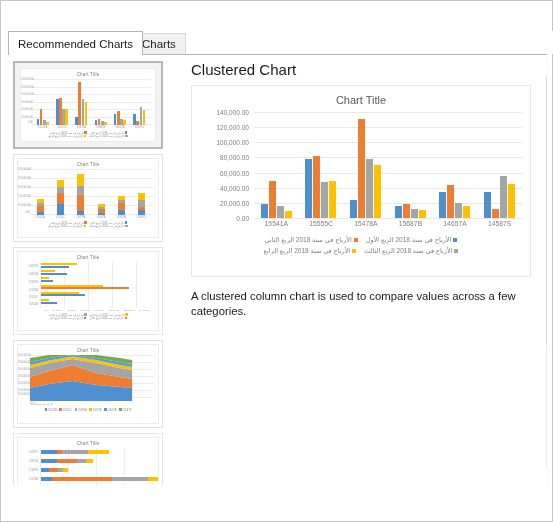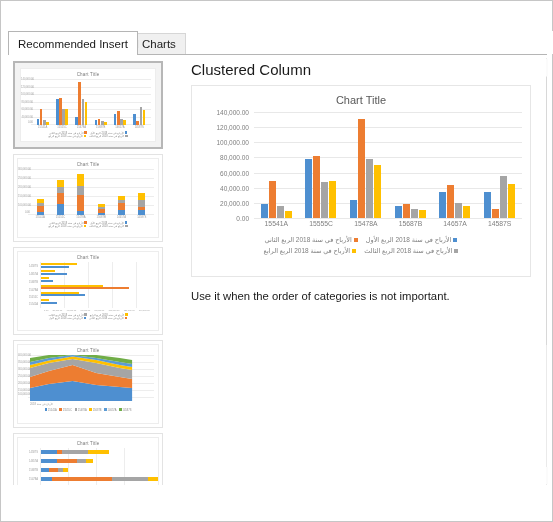--- a/index.html
+++ b/index.html
@@ -241,21 +241,21 @@
   }
 </style>
 </head>
 <body>
 
 <div class="dialog">
 
 
   <div class="tabstrip">
     <div class="tab active" id="tab-recommended">
-      <span>Recommended Insert</span>
+      <span>Recommended Charts</span>
     </div>
     <div class="tab inactive" id="tab-all">
       <span>All Charts</span>
     </div>
   </div>
   <div class="tabline"></div>
   <div class="tabline-cover"></div>
 
   <div class="body">
 
@@ -558,21 +558,21 @@
 
     </div>
 
     <div class="vscroll">
       <div class="arrow up">˄</div>
       <div class="thumb-track"></div>
       <div class="arrow down">˅</div>
     </div>
 
     <div class="preview">
-      <div class="preview-heading">Clustered Column</div>
+      <div class="preview-heading">Clustered Chart</div>
 
       <div class="chartbox">
         <div class="chart-title">Chart Title</div>
 
         <div class="plotwrap">
           <div class="yaxis">
             <div class="ytick" style="top:0%">140,000.00</div>
             <div class="ytick" style="top:14.28%">120,000.00</div>
             <div class="ytick" style="top:28.57%">100,000.00</div>
             <div class="ytick" style="top:42.85%">80,000.00</div>
@@ -638,18 +638,18 @@
             <div class="xtick">15478A</div>
             <div class="xtick">15687B</div>
             <div class="xtick">14657A</div>
             <div class="xtick">14587S</div>
           </div>
 
         <div class="legend" id="chart-legend"><span class="item"><i class="swatch" style="background: rgb(78, 143, 208);"></i><span>الأرباح في سنة 2018 الربع الأول</span></span><span class="item"><i class="swatch" style="background: rgb(237, 125, 49);"></i><span>الأرباح في سنة 2018 الربع الثاني</span></span><br><span class="item"><i class="swatch" style="background: rgb(165, 165, 165);"></i><span>الأرباح في سنة 2018 الربع الثالث</span></span><span class="item"><i class="swatch" style="background: rgb(255, 192, 0);"></i><span>الأرباح في سنة 2018 الربع الرابع</span></span></div>
       </div>
 
       <div class="desc">
-        <div>Use it when the order of categories is not important.</div>
+        <div>A clustered column chart is used to compare values across a few categories.</div>
       </div>
     </div>
   </div>
 
 </div>
 
 </body></html>

